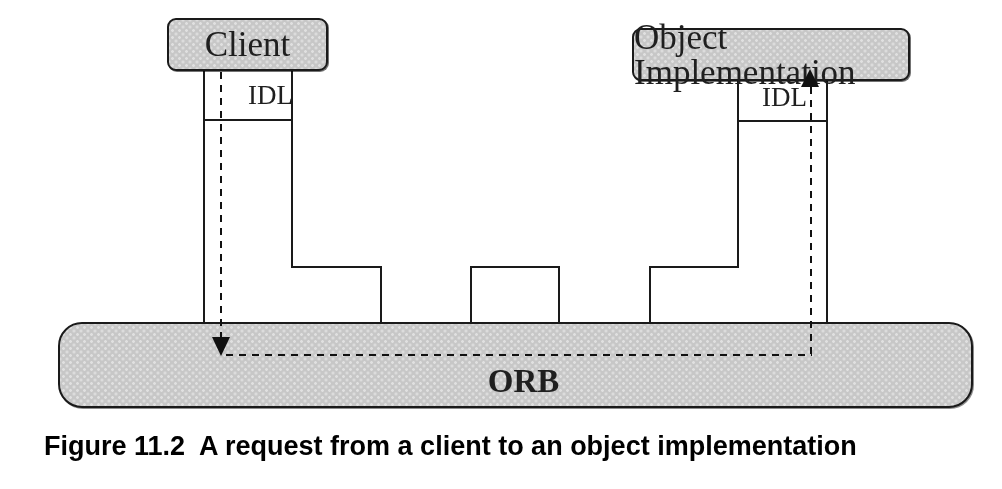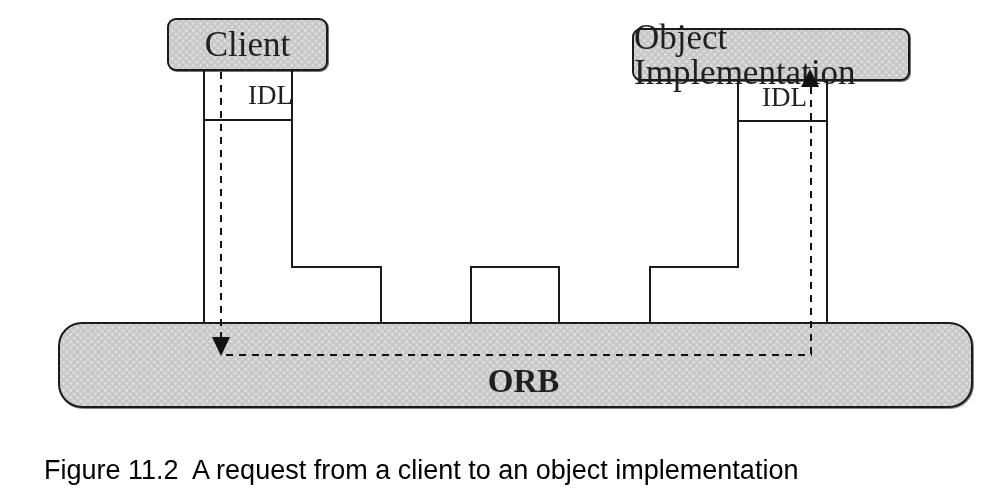--- a/index.html
+++ b/index.html
@@ -93,23 +93,23 @@
     border-right:9px solid transparent;
     border-top:19px solid var(--arrow);
   }
   .arrowhead.up{
     border-left:9px solid transparent;
     border-right:9px solid transparent;
     border-bottom:18px solid var(--arrow);
   }
   .caption{
     position:absolute;
-    left:44px;top:456px;
+    left:44px;top:432px;
     font-family:"Liberation Sans", sans-serif;
-    font-weight:normal;
+    font-weight:bold;
     font-size:27px;
     color:var(--caption-color);
     white-space:pre;
     line-height:1.1;
   }
 </style>
 </head>
 <body>
 
 <div class="canvas">

